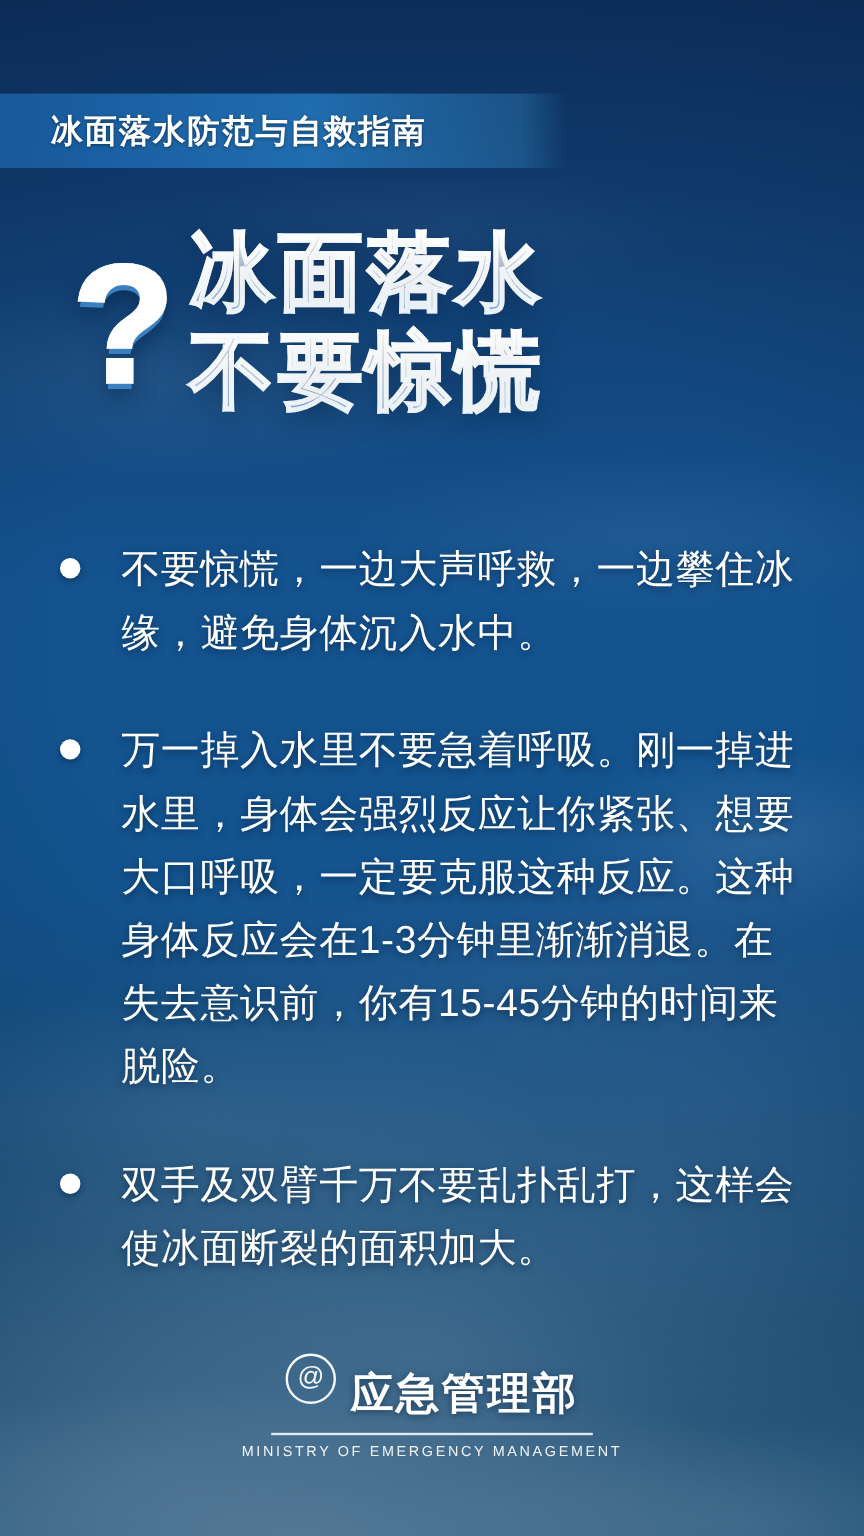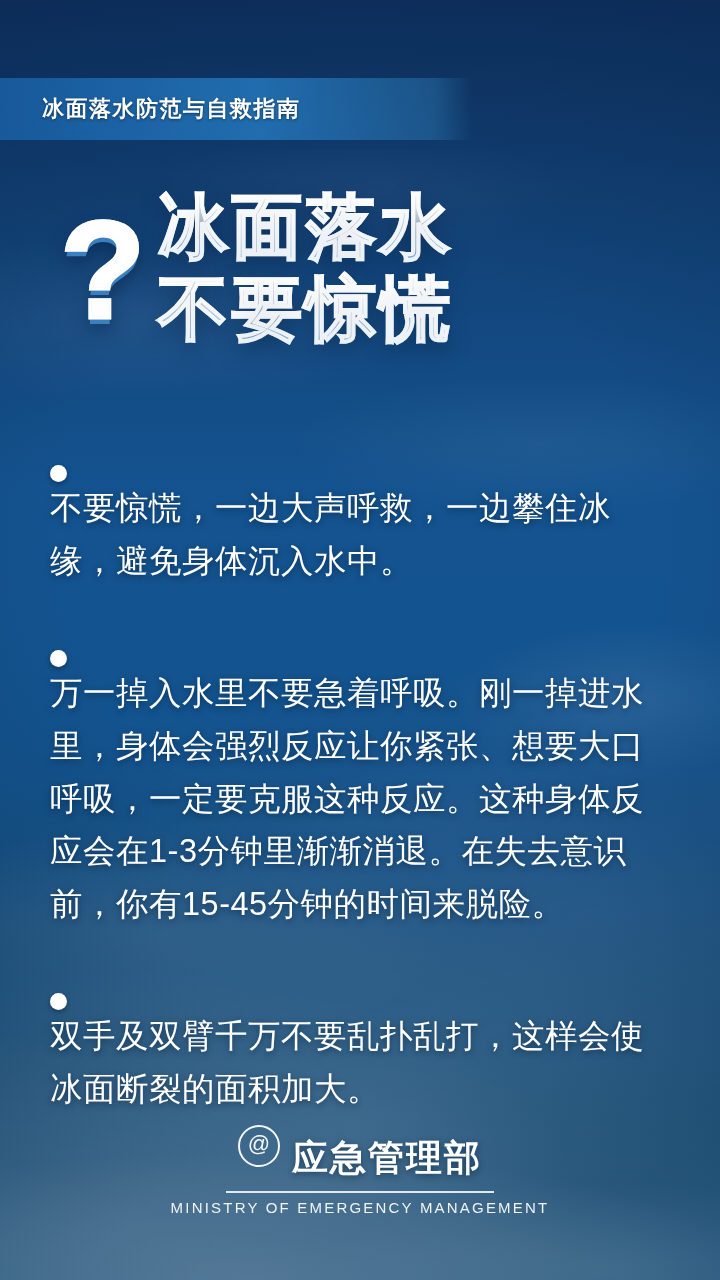--- a/index.html
+++ b/index.html
@@ -60,21 +60,21 @@
     top: 78px;
     left: 0;
     width: 472px;
     height: 62px;
     background: linear-gradient(90deg, rgba(24,92,160,0.92) 0%, rgba(35,116,184,0.88) 55%, rgba(52,140,200,0.35) 92%, rgba(52,140,200,0.0) 100%);
     display: flex;
     align-items: center;
   }
   .ribbon-text {
     color: #ffffff;
-    font-size: 22px;
+    font-size: 27px;
     font-weight: bold;
     letter-spacing: 1.5px;
     padding-left: 42px;
     text-shadow: 0 1px 3px rgba(0,0,0,0.45);
     white-space: nowrap;
   }
 
   
   .title-block {
     position: absolute;
@@ -122,21 +122,20 @@
     position: absolute;
     top: 448px;
     left: 0;
     width: 720px;
   }
   .bullet-row {
     display: flex;
     align-items: flex-start;
     padding: 0 52px 0 50px;
     margin-bottom: 46px;
-    flex-direction: column;
   }
   .dot {
     width: 17px;
     height: 17px;
     border-radius: 50%;
     background: #ffffff;
     margin-top: 17px;
     margin-right: 34px;
     flex: 0 0 auto;
     box-shadow: 0 2px 5px rgba(0,20,45,0.45);
@@ -186,21 +185,21 @@
     margin-top: 26px;
   }
   .footer-rule {
     width: 268px;
     height: 2px;
     background: rgba(255,255,255,0.85);
     margin: 8px 0 6px 0;
   }
   .footer-en {
     color: rgba(255,255,255,0.92);
-    font-size: 15px;
+    font-size: 12px;
     letter-spacing: 2.2px;
   }
 </style>
 </head>
 <body>
 
 <div class="poster">
 
   <div class="tex tex-a"></div>
   <div class="tex tex-b"></div>

